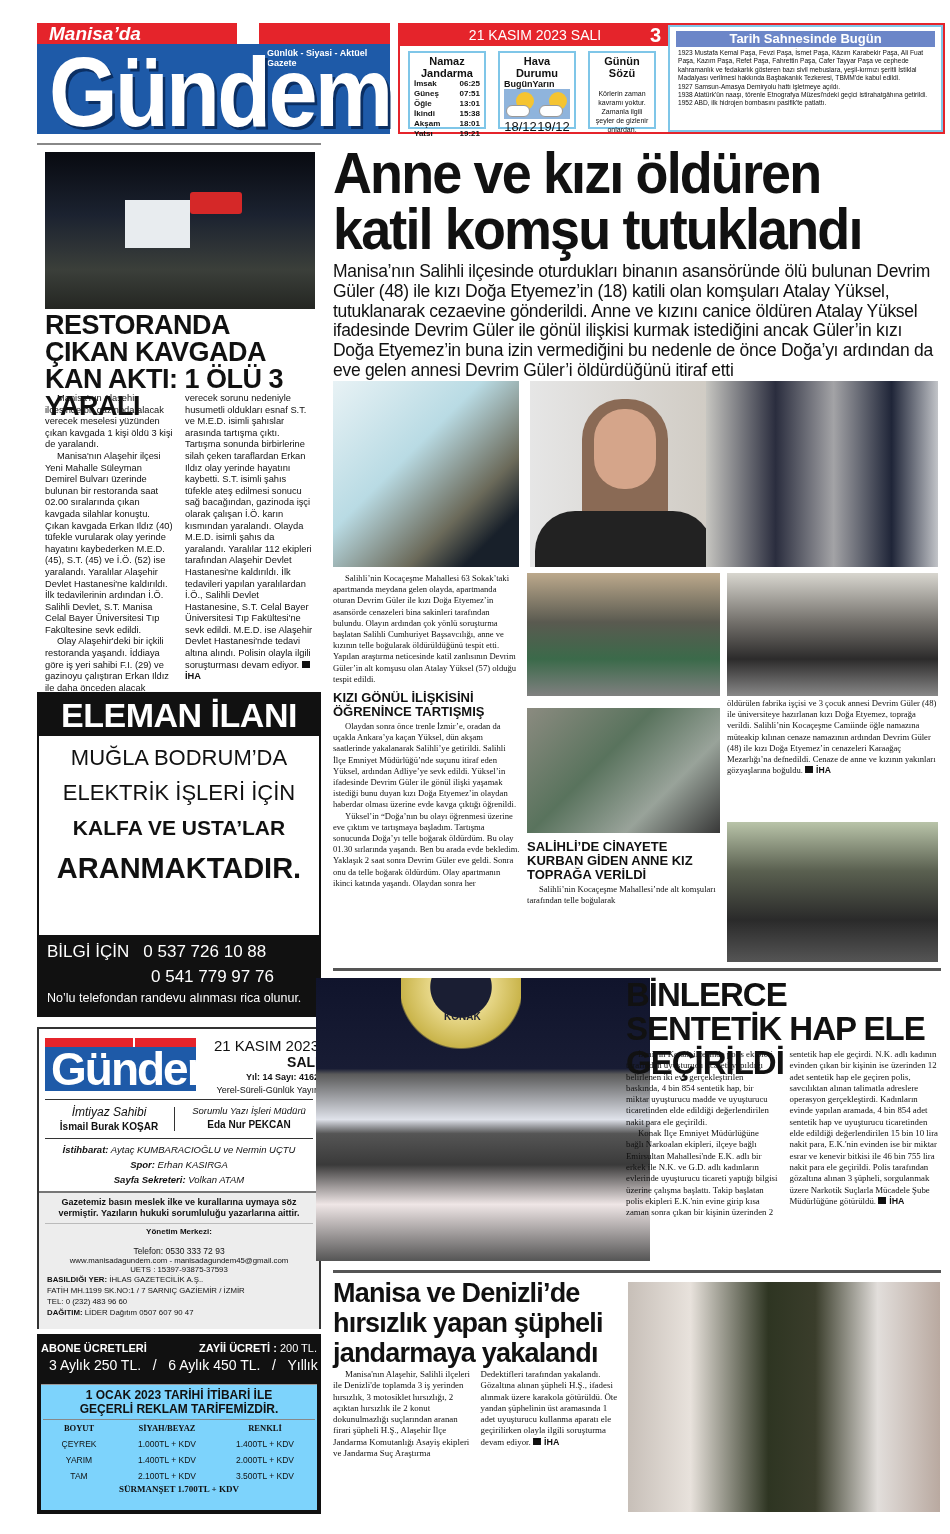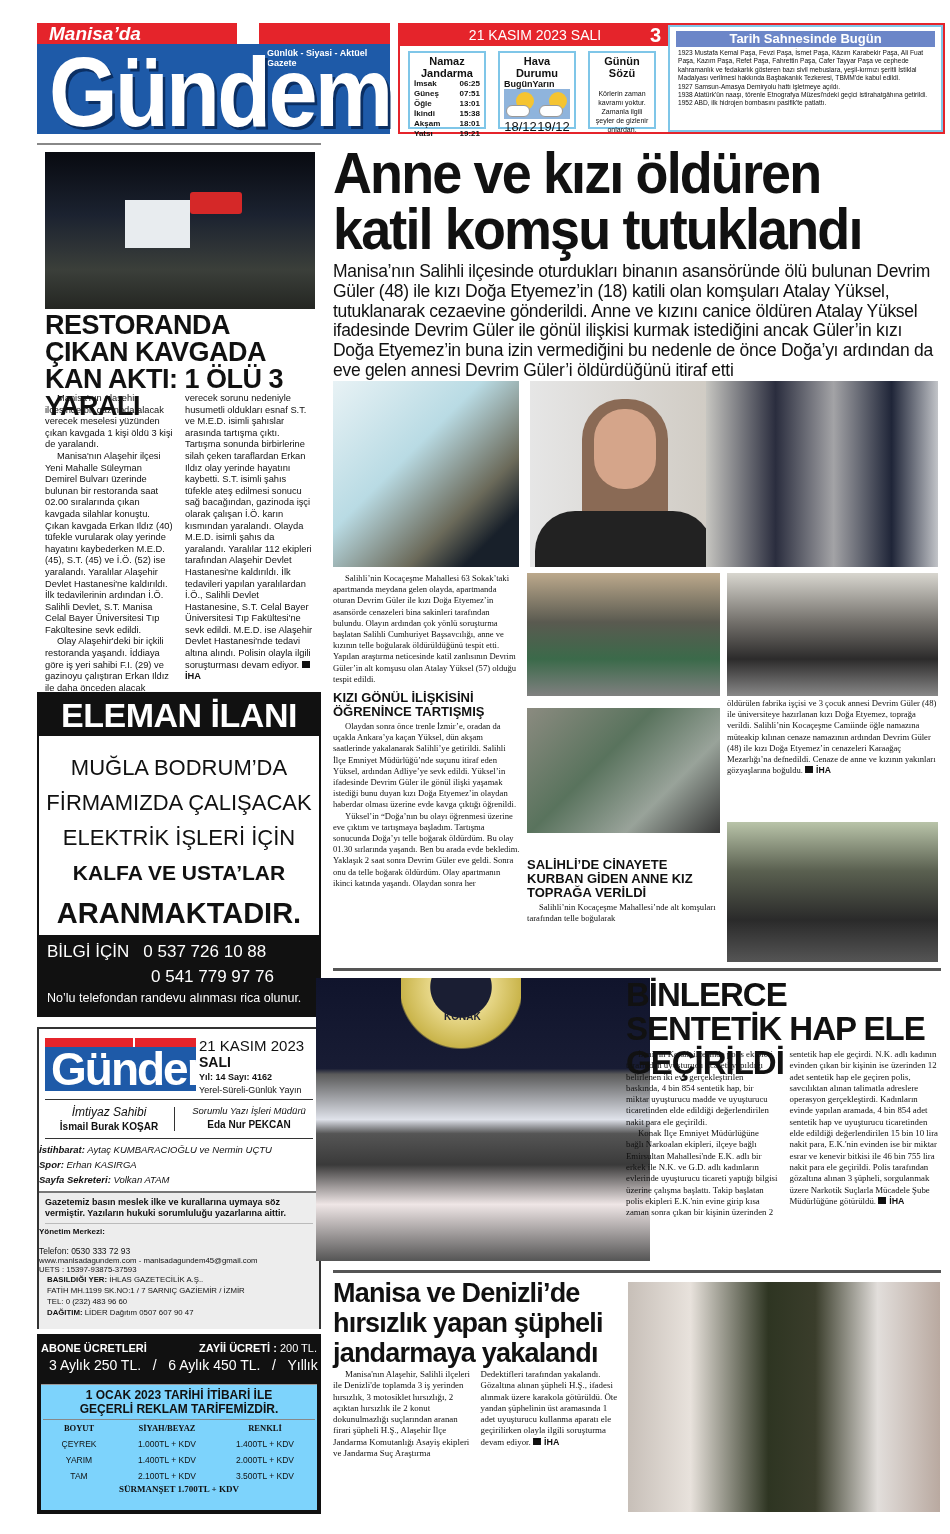--- a/index.html
+++ b/index.html
@@ -47,23 +47,23 @@
 .ad .l{text-align:center;font-size:22px;line-height:35px}
 .ad .b{font-weight:900}
 .ad .foot{position:absolute;left:0;bottom:0;width:100%;height:80px;background:#111;color:#fff;padding:4px 8px}
 .ad .foot .r{font-size:17px;line-height:25px}
 .ad .foot .n{font-size:12.5px;margin-top:2px}
 
 .imp{left:37px;top:1027px;width:284px;height:302px;border:2px solid #333}
 .imp .minilogo{position:absolute;left:6px;top:9px;width:151px;height:53px}
 .imp .minilogo .r{position:absolute;top:0;height:9px;background:#e5242b}
 .imp .minilogo .b{position:absolute;top:9px;left:0;width:151px;height:44px;background:#1e5aa8;color:#fff;font-weight:900;font-size:46px;line-height:44px;padding-left:6px;letter-spacing:-2px}
-.imp .dt{position:absolute;left:160px;top:8px;width:120px;text-align:left}
+.imp .dt{position:absolute;left:160px;top:8px;width:120px;text-align:right}
 .dline{position:absolute;left:6px;height:1px;background:#333;width:268px}
-.imp .c{text-align:left}
+.imp .c{text-align:center}
 .imp .grey{position:absolute;left:0;top:162px;width:100%;height:138px;background:#ededed;border-top:2px solid #777}
 
 .abone{left:37px;top:1334px;width:284px;height:180px;background:#111;color:#fff}
 .abone .tariff{position:absolute;left:4px;top:50px;width:276px;height:126px;background:#7dd3fc;color:#111;border-top:1px solid #999}
 .tt{display:grid;grid-template-columns:76px 100px 96px;font-size:8.5px;line-height:16px;text-align:center}
 
 .mhead{left:333px;top:145px;width:605px;font-weight:900;font-size:58px;line-height:56px;letter-spacing:-2px;transform:scaleX(0.93);transform-origin:left}
 .lede{left:333px;top:262px;width:605px;font-size:17.5px;line-height:19.8px;letter-spacing:-0.3px}
 .ph{position:absolute;overflow:hidden}
 .p1{left:333px;top:381px;width:186px;height:186px;background:linear-gradient(135deg,#e8f2f5 0%,#b9dbe4 40%,#6b6a5a 70%,#18202a 85%)}
@@ -73,21 +73,21 @@
 .p2 .shirt{position:absolute;left:5px;top:130px;width:178px;height:60px;border-radius:40px 40px 0 0;background:#222}
 .p3{left:706px;top:381px;width:232px;height:186px;background:linear-gradient(90deg,#c7c6c1,#2a2d3e 30%,#a3a3a6 55%,#1f2538 80%,#c2c4c8)}
 .p4{left:527px;top:573px;width:193px;height:123px;background:linear-gradient(#bca98c,#5a5a50 40%,#3b6a4a 70%,#808080)}
 .p5{left:727px;top:573px;width:211px;height:123px;background:linear-gradient(#d8d6cf,#73706b 40%,#2c2b2b 70%,#888)}
 .p6{left:527px;top:708px;width:193px;height:125px;background:linear-gradient(135deg,#8b8b80,#59735d 40%,#99a39a 70%,#383838)}
 .p7{left:727px;top:822px;width:211px;height:140px;background:linear-gradient(#b9c4a9,#5a6050 35%,#2a2a2a 70%,#555)}
 .mid1{left:333px;top:573px;width:187px;font-size:8.6px;line-height:11.2px}
 .mid1 p{text-indent:12px}
 .mid1 h5{font-size:13px;font-weight:900;line-height:14px;margin:6px 0 2px}
 .mid2{left:527px;top:834px;width:193px;font-size:8.6px;line-height:11.2px}
-.mid2 h5{font-size:13px;font-weight:900;line-height:14px;margin:24px 0 2px}
+.mid2 h5{font-size:13px;font-weight:900;line-height:14px;margin:6px 0 2px}
 .mid3{left:727px;top:698px;width:211px;font-size:8.6px;line-height:11.2px}
 .iha{font-weight:900;font-family:"Liberation Sans",sans-serif}
 .iha::before{content:"";display:inline-block;width:8px;height:7px;background:#111;margin-right:3px}
 
 .drugph{left:316px;top:978px;width:334px;height:283px;background:linear-gradient(#10142c 0%,#181c34 32%,#5a5a5a 34%,#dfe2ea 50%,#555 55%,#3a3a3a 66%,#efe6e6 80%,#555 100%)}
 .badge{position:absolute;left:85px;top:0;width:120px;height:90px;background:radial-gradient(circle at 50% 10%,#1a1e33 30%,#e7d788 31%,#c9b44a 60%,transparent 62%)}
 .drughead{left:626px;top:978px;width:315px;font-weight:900;font-size:33px;line-height:34px;letter-spacing:-1px}
 .drugbody{left:626px;top:1049px;width:315px;column-count:2;column-gap:12px;font-size:8.8px;line-height:11.3px}
 .drugbody p{text-indent:12px}
 
@@ -185,23 +185,22 @@
   </div>
 <div class="abs lhead">RESTORANDA ÇIKAN KAVGADA KAN AKTI: 1 ÖLÜ 3 YARALI</div>
 <div class="abs lbody">
   <p>Manisa'nın Alaşehir ilçesinde bir gazinoda alacak verecek meselesi yüzünden çıkan kavgada 1 kişi öldü 3 kişi de yaralandı.</p>
   <p>Manisa'nın Alaşehir ilçesi Yeni Mahalle Süleyman Demirel Bulvarı üzerinde bulunan bir restoranda saat 02.00 sıralarında çıkan kavgada silahlar konuştu. Çıkan kavgada Erkan Ildız (40) tüfekle vurularak olay yerinde hayatını kaybederken M.E.D. (45), S.T. (45) ve İ.Ö. (52) ise yaralandı. Yaralılar Alaşehir Devlet Hastanesi'ne kaldırıldı. İlk tedavilerinin ardından İ.Ö. Salihli Devlet, S.T. Manisa Celal Bayer Üniversitesi Tıp Fakültesine sevk edildi.</p>
   <p><span>Olay Alaşehir'deki bir içkili restoranda yaşandı. İddiaya göre iş yeri sahibi F.I. (29) ve gazinoyu çalıştıran Erkan Ildız ile daha önceden alacak verecek sorunu nedeniyle husumetli oldukları esnaf S.T. ve M.E.D. isimli şahıslar arasında tartışma çıktı. Tartışma sonunda birbirlerine silah çeken taraflardan Erkan Ildız olay yerinde hayatını kaybetti. S.T. isimli şahıs tüfekle ateş edilmesi sonucu sağ bacağından, gazinoda işçi olarak çalışan İ.Ö. karın kısmından yaralandı. Olayda M.E.D. isimli şahıs da yaralandı. Yaralılar 112 ekipleri tarafından Alaşehir Devlet Hastanesi'ne kaldırıldı. İlk tedavileri yapılan yaralılardan İ.Ö., Salihli Devlet Hastanesine, S.T. Celal Bayer Üniversitesi Tıp Fakültesi'ne sevk edildi. M.E.D. ise Alaşehir Devlet Hastanesi'nde tedavi altına alındı. Polisin olayla ilgili soruşturması devam ediyor.</span> <span class="iha">İHA</span></p>
 </div>
 
 <div class="abs ad">
   <div class="t">ELEMAN İLANI</div>
-  <div style="padding-top:14px">
+  <div style="padding-top:4px">
     <div class="l">MUĞLA BODRUM’DA</div>
-    <div class="l">FİRMAMIZDA ÇALIŞACAK</div>
     <div class="l">ELEKTRİK İŞLERİ İÇİN</div>
     <div class="l b" style="font-size:21px">KALFA VE USTA’LAR</div>
     <div class="l b" style="font-size:29px;line-height:46px">ARANMAKTADIR.</div>
   </div>
   <div class="foot">
     <div class="r"><span>BİLGİ İÇİN</span>&nbsp;&nbsp;&nbsp;<span>0 537 726 10 88</span></div>
     <div class="r" style="padding-left:104px">0 541 779 97 76</div>
     <div class="n">No’lu telefondan randevu alınması rica olunur.</div>
   </div>
 </div>

